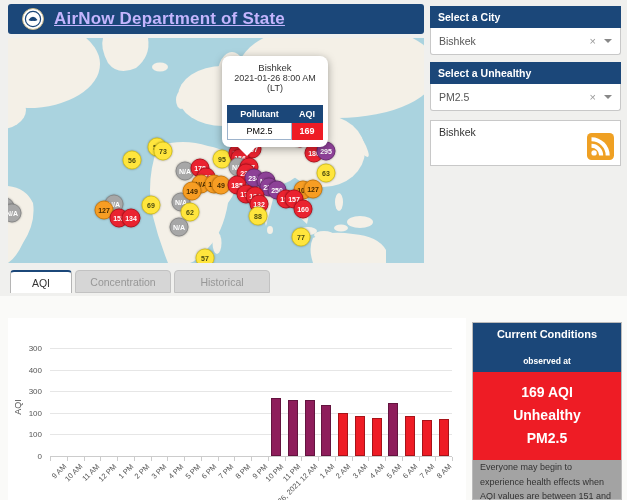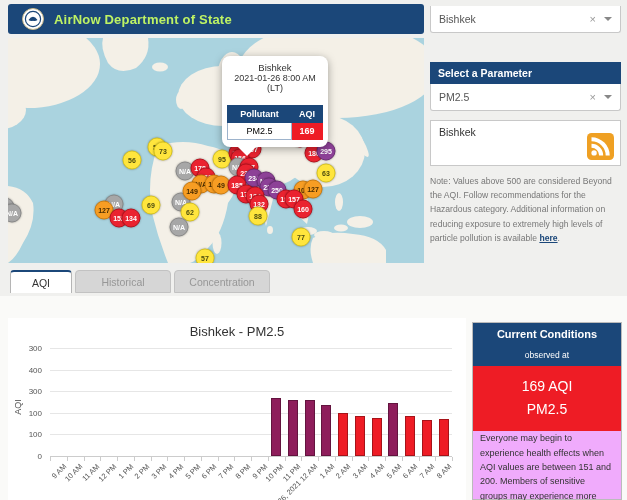--- a/index.html
+++ b/index.html
@@ -3,21 +3,21 @@
 <meta charset="utf-8">
 <style>
   html,body{margin:0;padding:0;}
   .page{position:relative;width:627px;height:500px;overflow:hidden;background:#f0f0ee;
         font-family:"Liberation Sans", sans-serif;}
   .lower-bg{position:absolute;left:0;top:296px;width:627px;height:204px;background:#fafaf8;}
 
   
   .app-header{position:absolute;left:8px;top:4px;width:416px;height:30px;background:#1b4779;
     border-radius:3px;display:flex;align-items:center;gap:10px;padding-left:14px;box-sizing:border-box;}
-  .app-title{color:#bef264;font-size:13px;font-weight:bold;letter-spacing:.2px;}
+  .app-title{color:#c4b5fd;font-size:17px;font-weight:bold;letter-spacing:.2px;text-decoration:underline;}
 
   
   .map{position:absolute;left:8px;top:38px;width:416px;height:225px;background:#aad3df;overflow:hidden;}
   .map svg.land{position:absolute;left:0;top:0;}
   .marker{position:absolute;width:17px;height:17px;border-radius:50%;transform:translate(-50%,-50%);
     display:flex;align-items:center;justify-content:center;font-size:7px;font-weight:bold;
     box-shadow:0 0 2px rgba(0,0,0,.35);cursor:pointer;}
   
   .popup{position:absolute;left:214px;top:18px;width:96px;background:#fff;border-radius:8px;
     box-shadow:0 2px 8px rgba(0,0,0,.35);padding:6px 5px 7px 5px;text-align:center;z-index:5;}
@@ -63,27 +63,27 @@
   .ytick{position:absolute;width:34px;text-align:right;font-size:8px;color:#555;transform:translateY(-50%);}
   .gridline{position:absolute;height:1px;background:#e6e6e6;width:402px;left:42px;}
   .axisline{position:absolute;height:1px;background:#ccc;width:402px;left:42px;}
   .bar{position:absolute;width:10px;border:1px solid rgba(0,0,0,.3);box-sizing:border-box;}
   .xtick{position:absolute;width:1px;height:4px;background:#ccc;top:139px;}
   .xlab{position:absolute;top:144px;font-size:7.5px;color:#555;white-space:nowrap;
     transform:translateX(-100%) rotate(-45deg);transform-origin:right top;}
 
   
   .cond{position:absolute;left:472px;top:322px;width:150px;height:178px;border:1px solid #bbb;
-    background:#f0abfc;box-sizing:border-box;}
+    background:#a3a3a3;box-sizing:border-box;}
   .cond-head{background:#1b4779;color:#fff;text-align:center;padding:5px 4px 6px 4px;}
   .cond-head .t1{font-size:11px;font-weight:bold;}
-  .cond-head .t2{font-size:8.5px;font-weight:normal;margin-top:10px;}
+  .cond-head .t2{font-size:8.5px;font-weight:bold;margin-top:16px;}
   .cond-head .t3{font-size:10.5px;font-weight:bold;margin-top:2px;}
   .cond-red{background:#ee1c25;color:#fff;text-align:center;padding:9px 0 10px 0;}
-  .cond-red div{font-size:14px;font-weight:normal;line-height:1.65;}
+  .cond-red div{font-size:14px;font-weight:bold;line-height:1.65;}
   .health-title{font-size:10px;font-weight:bold;color:#222;text-align:center;margin:8px 0 5px 0;}
   .health-text{font-size:9px;color:#333;line-height:1.6;padding:0 7px;}
 </style>
 </head>
 <body>
 
 <div class="page">
   <div class="lower-bg"></div>
 
   <div class="app-header">
@@ -191,56 +191,55 @@
         <tr>
           <td>PM2.5</td>
           <td class="aqi">169</td>
         </tr>
       </tbody>
         </table>
     </div>
   </div>
 
   <div class="side-panel" style="top:6px;">
+    <div class="side-header">Select a City</div>
     <div class="select-row">
       <span class="val">Bishkek</span>
       <span class="clear">×</span>
       <span class="caret"></span>
     </div>
   </div>
 
   <div class="side-panel" style="top:62px;">
-    <div class="side-header">Select a Parameter</div>
+    <div class="side-header">Select a Unhealthy</div>
     <div class="select-row">
       <span class="val">PM2.5</span>
       <span class="clear">×</span>
       <span class="caret"></span>
     </div>
   </div>
 
   <div class="rss-box">
     <span class="lbl">Bishkek</span>
     <svg width="27" height="27" viewBox="0 0 24 24">
       <rect width="24" height="24" rx="4" fill="#efa023"></rect>
       <circle cx="6.3" cy="17.7" r="2.4" fill="#ffffff"></circle>
       <path d="M4 9.6 a10.4 10.4 0 0 1 10.4 10.4 h-3.6 A6.8 6.8 0 0 0 4 13.2 z" fill="#ffffff"></path>
       <path d="M4 3.8 a16.2 16.2 0 0 1 16.2 16.2 h-3.6 A12.6 12.6 0 0 0 4 7.4 z" fill="#ffffff"></path>
     </svg>
   </div>
 
-  <div class="note"><span>Note: Values above 500 are considered Beyond the AQI. Follow recommendations for the Hazardous category. Additional information on reducing exposure to extremely high levels of particle pollution is available </span><a>here</a><span>.</span></div>
 
   <div class="tabs">
     <div class="tab active">AQI</div>
+    <div class="tab inactive">Concentration</div>
     <div class="tab inactive">Historical</div>
-    <div class="tab inactive">Concentration</div>
   </div>
 
   <div class="chart-panel">
-    <div class="chart-title">Bishkek - PM2.5</div>
     <div class="ylab-axis">AQI</div>
     <div style="position:absolute;left:0;top:0;width:458px;height:182px;">
         <div class="axisline" style="top: 138px;"></div>
         <div class="ytick" style="top: 138px;">0</div>
         <div class="gridline" style="top: 116.4px;"></div>
         <div class="ytick" style="top: 116.4px;">100</div>
         <div class="gridline" style="top: 94.8px;"></div>
         <div class="ytick" style="top: 94.8px;">100</div>
         <div class="gridline" style="top: 73.2px;"></div>
         <div class="ytick" style="top: 73.2px;">300</div>
@@ -311,19 +310,20 @@
       </div>
   </div>
 
   <div class="cond">
     <div class="cond-head">
       <div class="t1">Current Conditions</div>
       <div class="t2">observed at</div>
     </div>
     <div class="cond-red">
       <div>169 AQI</div>
+      <div>Unhealthy</div>
       <div>PM2.5</div>
     </div>
     <div>
       <div class="health-text">Everyone may begin to experience health effects when AQI values are between 151 and 200. Members of sensitive groups may experience more serious health effects.</div>
     </div>
   </div>
 </div>
 
 </body></html>

